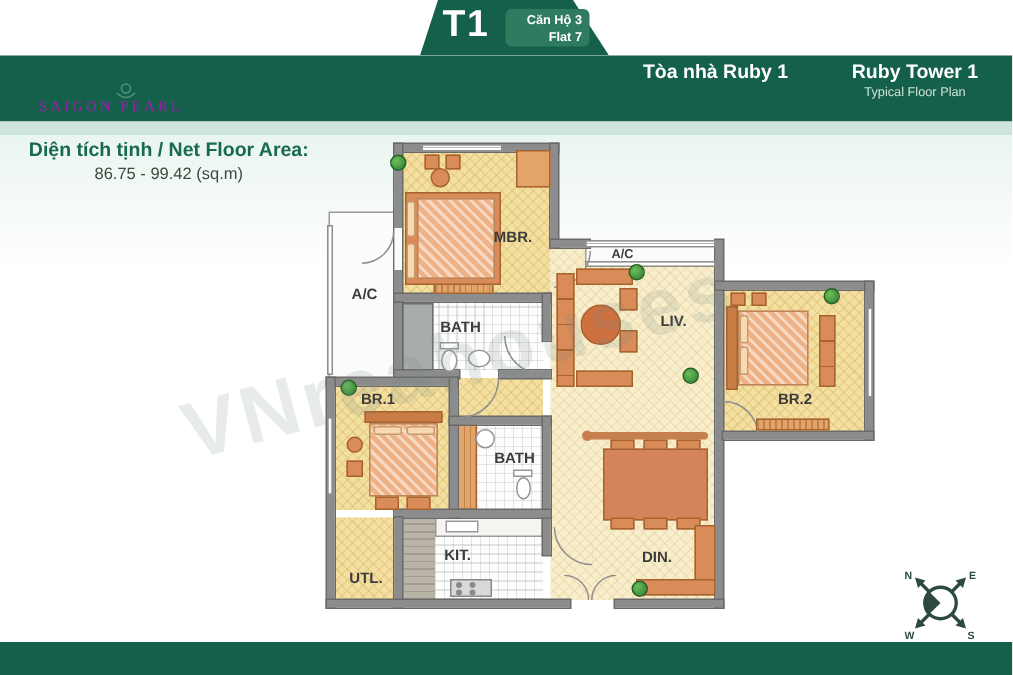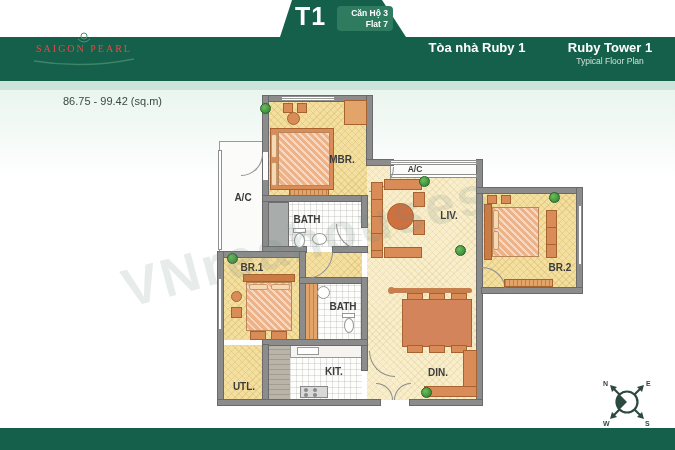--- a/index.html
+++ b/index.html
@@ -9,21 +9,21 @@
   
   .band{position:absolute;background:#14604a}
   .tab{position:absolute;left:278px;top:0;width:128px;height:37px;background:#14604a;
        -webkit-clip-path:polygon(14px 0,104px 0,128px 37px,2px 37px);clip-path:polygon(14px 0,104px 0,128px 37px,2px 37px)}
   .t1{position:absolute;left:295px;top:2px;font-size:25px;font-weight:bold;color:#fff;letter-spacing:1px}
   .pill{position:absolute;left:337px;top:6px;width:56px;height:25px;background:#2e7b60;border-radius:4px;
         color:#fff;font-weight:bold;font-size:8.5px;line-height:10.5px;text-align:right;padding:2px 5px 0 0}
   .bld{position:absolute;text-align:center;color:#fff}
   .bld .t{font-size:13px;font-weight:bold}
   .bld .s{font-size:8.5px;color:#cfe3da;margin-top:1px}
-  .logo{position:absolute;left:26px;top:31px;width:116px;height:38px;color:#ef4444;text-align:center}
+  .logo{position:absolute;left:26px;top:54px;width:116px;height:38px;color:#a21caf;text-align:left}
   .logo .lt{font-size:10px;letter-spacing:2px;margin-top:12px;font-family:"Liberation Serif",serif}
   .areabox{position:absolute;left:10px;top:92px;width:205px;text-align:center}
   .areabox .al{font-size:13px;font-weight:bold;color:#17694f}
   .areabox .av{font-size:11px;font-weight:normal;color:#3a4a41;margin-top:3px}
   
   .wall{position:absolute;background:#8c8c8c;outline:0.5px solid #6a6a6a}
   .floor-y{position:absolute;background-color:#f3dfa0;
     background-image:repeating-linear-gradient(45deg,rgba(197,155,60,.22) 0 1px,transparent 1px 5px),
                      repeating-linear-gradient(135deg,rgba(197,155,60,.22) 0 1px,transparent 1px 5px)}
   .floor-c{position:absolute;background-color:#f8eecb;
@@ -83,20 +83,21 @@
   </div>
   <div class="bld" style="left:537px;top:40px;width:146px">
     <div class="t">Ruby Tower 1</div>
     <div class="s">Typical Floor Plan</div>
   </div>
 
   <div class="abs" style="left:0;top:81px;width:675px;height:9px;background:#cde4da"></div>
   <div class="abs" style="left:0;top:90px;width:675px;height:338px;background:linear-gradient(180deg,#eaf5ef 0,#ffffff 90px)"></div>
 
   <div class="areabox">
+    <div class="al">Diện tích tịnh / Net Floor Area:</div>
     <div class="av">86.75 - 99.42 (sq.m)</div>
   </div>
 
   <div>
 
     <div class="balc" style="left:219px;top:141px;width:44px;height:119px"></div>
     <div class="floor-y" style="left:268px;top:101px;width:99px;height:95px"></div>
     <div class="tile" style="left:268px;top:201px;width:94px;height:46px"></div>
     <div class="abs" style="left:268px;top:202px;width:21px;height:45px;background:#a8adab;border:1px solid #6f6f6f"></div>
     <div class="floor-c" style="left:367px;top:162px;width:110px;height:238px"></div>
@@ -214,24 +215,24 @@
     <div class="plant" style="left:455px;top:245px"></div>
     <div class="plant" style="left:549px;top:192px"></div>
     <div class="plant" style="left:227px;top:253px"></div>
     <div class="plant" style="left:421px;top:387px"></div>
 
     <div class="rl" style="left:342px;top:159px">MBR.</div>
     <div class="rl" style="left:243px;top:197px">A/C</div>
     <div class="rl" style="left:307px;top:219px">BATH</div>
     <div class="rl" style="left:415px;top:169px;font-size:8.5px">A/C</div>
     <div class="rl" style="left:449px;top:215px">LIV.</div>
-    <div class="rl" style="left:560px;top:267px">BR.2</div>
+    <div class="rl" style="left:530px;top:267px">BR.2</div>
     <div class="rl" style="left:252px;top:267px">BR.1</div>
     <div class="rl" style="left:343px;top:306px">BATH</div>
-    <div class="rl" style="left:334px;top:371px">KIT.</div>
+    <div class="rl" style="left:305px;top:371px">KIT.</div>
     <div class="rl" style="left:244px;top:386px">UTL.</div>
     <div class="rl" style="left:438px;top:372px">DIN.</div>
 
     <div class="wm">VNreahouses</div>
   </div>
 
   <svg width="48" height="48" style="position:absolute;left:603px;top:378px">
     <line x1="10" y1="10" x2="38" y2="38" stroke="#2c4a3f" stroke-width="2.2"></line>
     <line x1="38" y1="10" x2="10" y2="38" stroke="#2c4a3f" stroke-width="2.2"></line>
     <circle cx="24" cy="24" r="10.5" fill="#fff" stroke="#2c4a3f" stroke-width="2.2"></circle>

